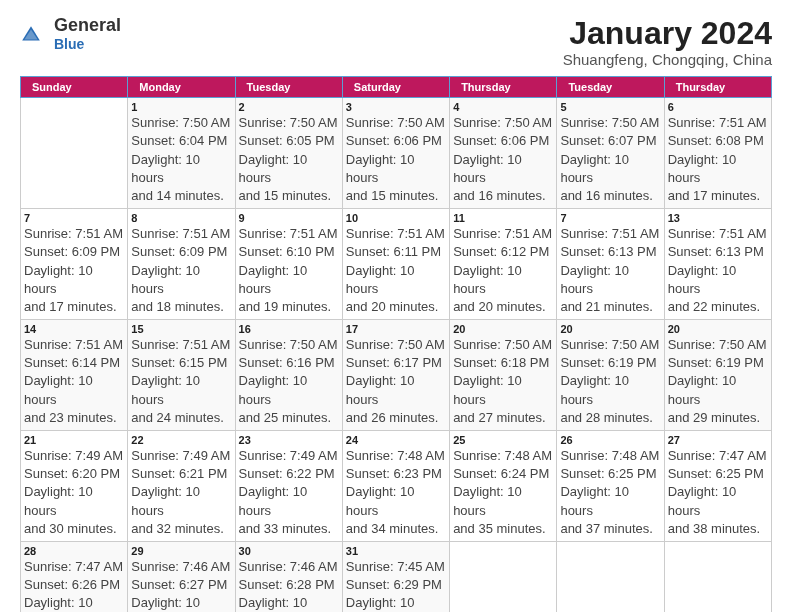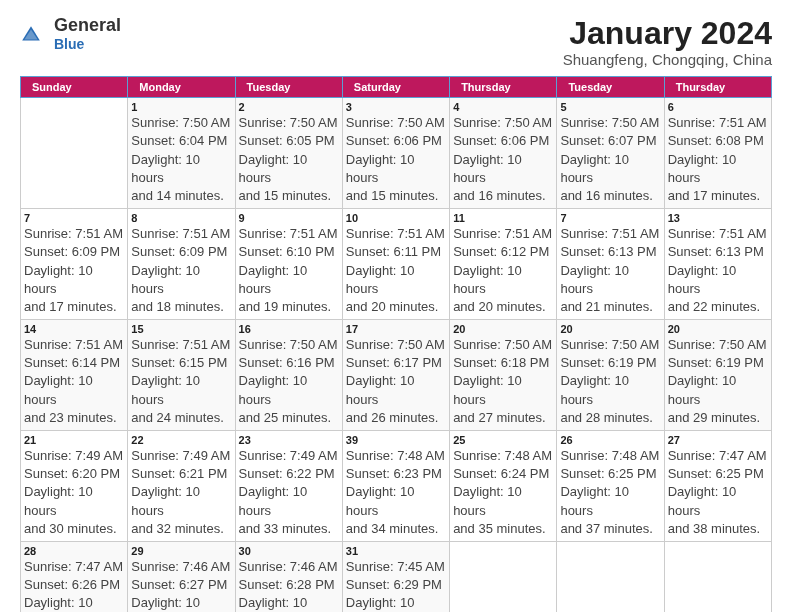--- a/index.html
+++ b/index.html
@@ -295,21 +295,21 @@
 and 32 minutes.</div>
           </td>
           <td>
             <span class="day-num">23</span>
             <div class="day-info" style="white-space: pre-line;">Sunrise: 7:49 AM
 Sunset: 6:22 PM
 Daylight: 10 hours
 and 33 minutes.</div>
           </td>
           <td>
-            <span class="day-num">39</span>
+            <span class="day-num">24</span>
             <div class="day-info" style="white-space: pre-line;">Sunrise: 7:48 AM
 Sunset: 6:23 PM
 Daylight: 10 hours
 and 34 minutes.</div>
           </td>
           <td>
             <span class="day-num">25</span>
             <div class="day-info" style="white-space: pre-line;">Sunrise: 7:48 AM
 Sunset: 6:24 PM
 Daylight: 10 hours

